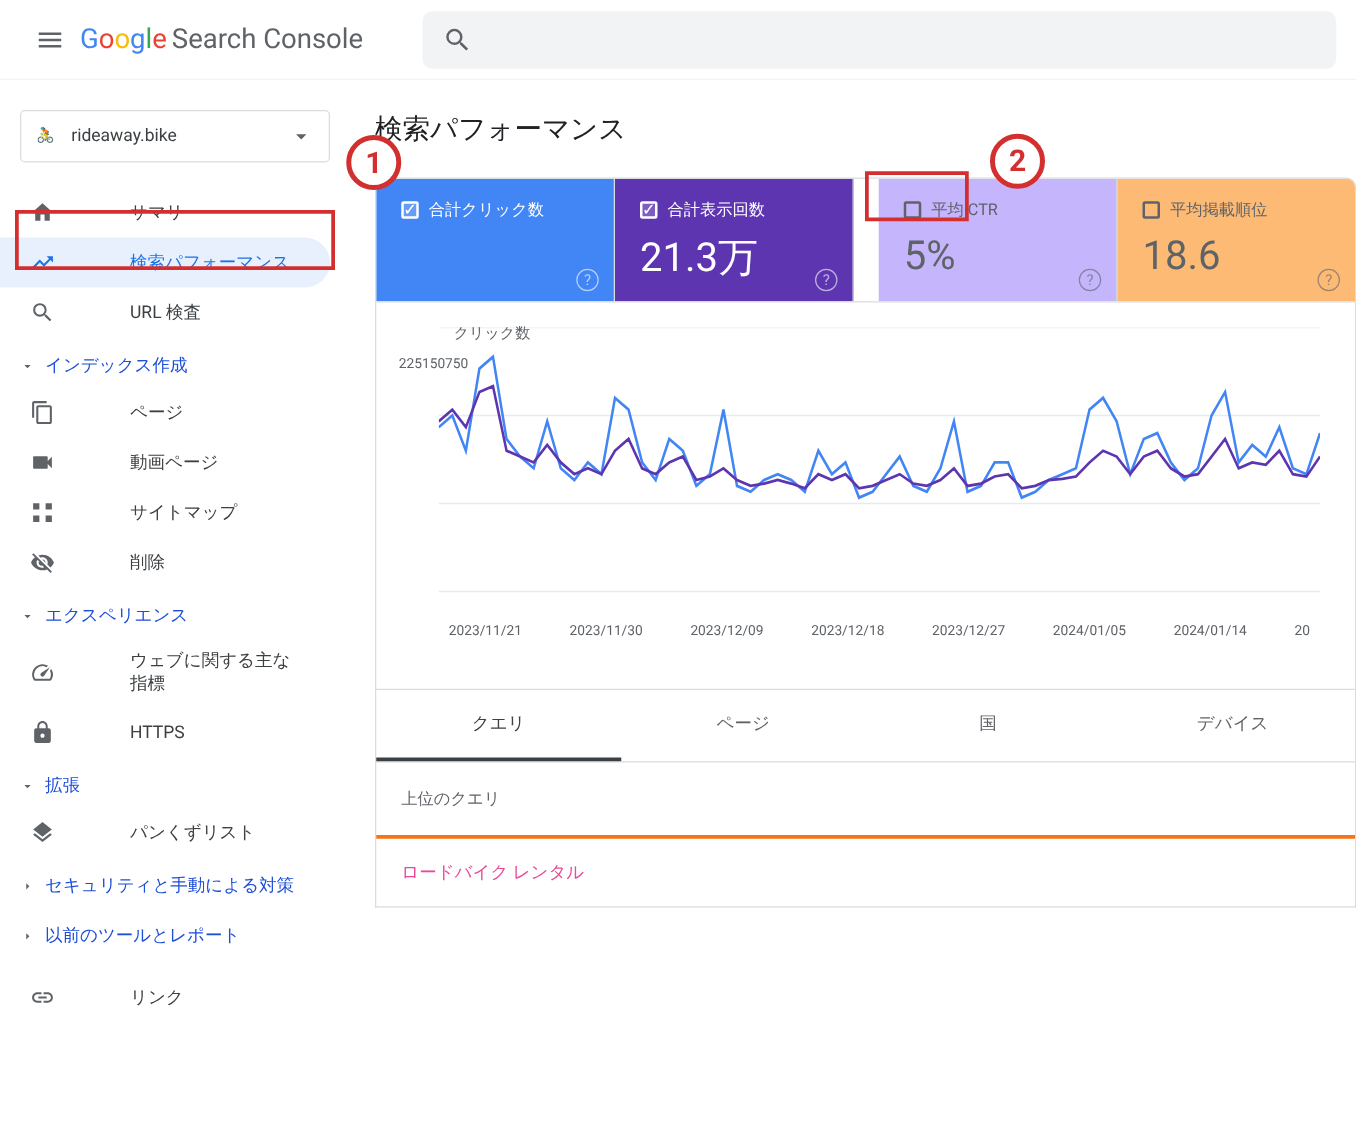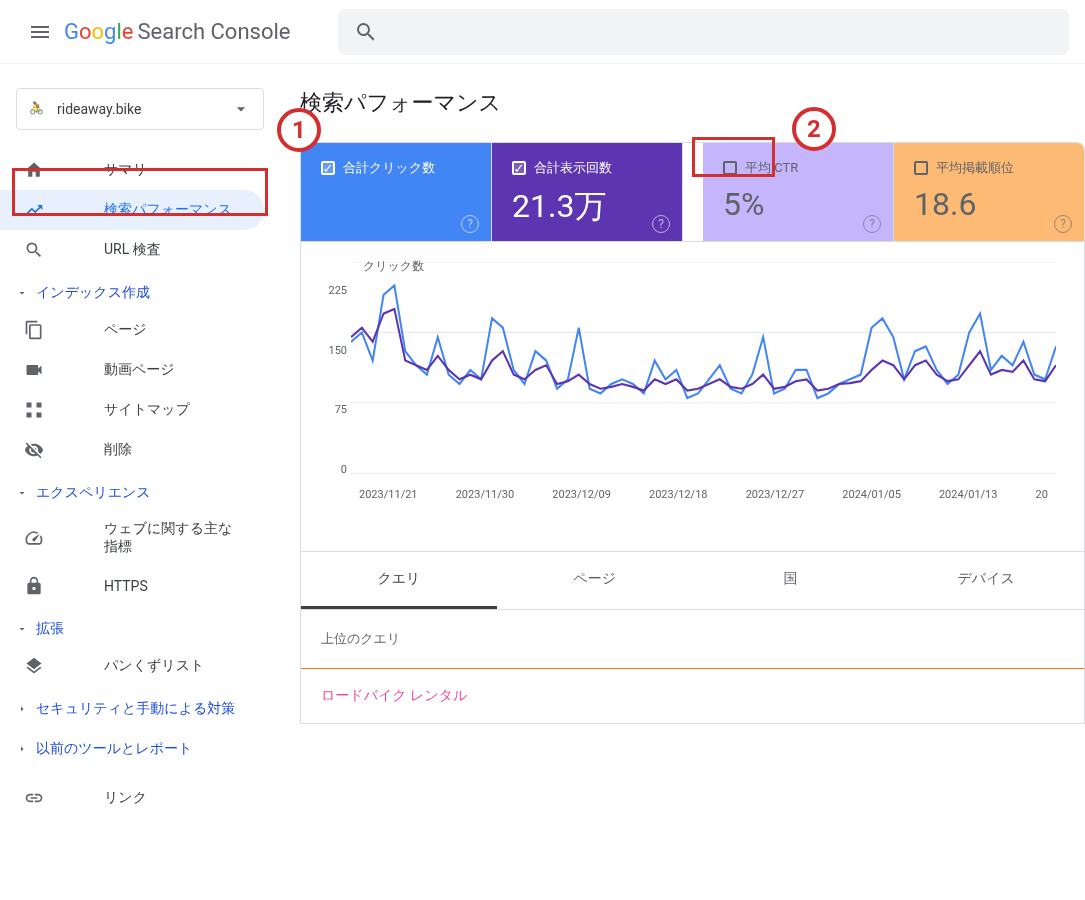--- a/index.html
+++ b/index.html
@@ -42,27 +42,27 @@
 .metric.m3 { background: #c4b5fd; color: #5f6368; margin-left: 20px; }
 .metric.m4 { background: #fdba74; color: #5f6368; }
 .metric-header { display: flex; align-items: center; font-size: 13px; margin-bottom: 8px; }
 .metric-header .cb { width: 14px; height: 14px; border: 2px solid currentColor; border-radius: 2px; margin-right: 8px; display: flex; align-items: center; justify-content: center; }
 .metric.m1 .cb, .metric.m2 .cb { background: rgba(255,255,255,0.2); }
 .metric-value { font-size: 32px; font-weight: 400; }
 .metric .help { position: absolute; bottom: 8px; right: 12px; width: 18px; height: 18px; border: 1.5px solid currentColor; border-radius: 50%; display: flex; align-items: center; justify-content: center; font-size: 12px; opacity: 0.6; }
 .chart-area { border: 1px solid #dadce0; border-top: none; padding: 20px 28px 20px 50px; position: relative; height: 310px; }
 .chart-label { position: absolute; top: 16px; left: 62px; font-size: 12px; color: #5f6368; }
 .chart-svg { width: 100%; height: 220px; }
-.chart-xlabels { display: flex; justify-content: space-between; font-size: 11px; color: #5f6368; margin-top: 2px; padding: 0 8px; }
-.chart-ylabels { position: absolute; left: 18px; top: 42px; height: 192px; display: flex; flex-direction: column; justify-content: space-between; font-size: 11px; color: #5f6368; text-align: right; width: 28px; }
+.chart-xlabels { display: flex; justify-content: space-between; font-size: 11px; color: #5f6368; margin-top: 12px; padding: 0 8px; }
+.chart-ylabels { position: absolute; left: 18px; top: 42px; height: 192px; display: flex; flex-direction: row; justify-content: space-between; font-size: 11px; color: #5f6368; text-align: right; width: 28px; }
 .tabs { display: flex; border: 1px solid #dadce0; border-top: none; }
 .tab { flex: 1; text-align: center; padding: 18px 0; cursor: pointer; font-size: 14px; color: #5f6368; }
 .tab.active { color: #3c4043; border-bottom: 3px solid #3c4043; font-weight: 500; }
 .query-section { border: 1px solid #dadce0; border-top: none; }
-.query-header { padding: 20px; font-size: 13px; color: #5f6368; border-bottom: 1px solid #f97316; }
+.query-header { padding: 20px; font-size: 13px; color: #5f6368; border-bottom: 3px solid #f97316; }
 .query-row { padding: 18px 20px; font-size: 14px; color: #ec4899; }
 .annotation { position: absolute; width: 44px; height: 44px; border: 4px solid #d32f2f; border-radius: 50%; display: flex; align-items: center; justify-content: center; font-size: 24px; font-weight: bold; color: #d32f2f; background: #fff; z-index: 10; }
 .annotation-box { position: absolute; border: 3px solid #d32f2f; z-index: 9; pointer-events: none; }
 .caret { display: inline-block; }
 </style>
 </head>
 <body>
 
 <div class="annotation" style="top:108px; left:277px;">1</div>
 <div class="annotation-box" style="top:168px; left:12px; width:256px; height:48px;"></div>
@@ -254,21 +254,21 @@
       <polyline points="0,72.53333333333333 10.76923076923077,64 21.53846153846154,89.6 32.30769230769231,29.866666666666674 43.07692307692308,21.333333333333343 53.84615384615385,81.06666666666668 64.61538461538461,93.86666666666667 75.38461538461539,102.4 86.15384615384616,68.26666666666665 96.92307692307693,102.4 107.6923076923077,110.93333333333334 118.46153846153847,98.13333333333334 129.23076923076923,106.66666666666667 140,51.20000000000002 150.76923076923077,59.73333333333335 161.53846153846155,98.13333333333334 172.30769230769232,110.93333333333334 183.0769230769231,81.06666666666668 193.84615384615387,89.6 204.6153846153846,115.19999999999999 215.3846153846154,106.66666666666667 226.15384615384616,59.73333333333335 236.92307692307693,115.19999999999999 247.6923076923077,119.46666666666667 258.46153846153845,110.93333333333334 269.2307692307692,106.66666666666667 280,110.93333333333334 290.7692307692308,119.46666666666667 301.53846153846155,89.6 312.3076923076923,106.66666666666667 323.0769230769231,98.13333333333334 333.84615384615387,123.73333333333333 344.61538461538464,119.46666666666667 355.38461538461536,106.66666666666667 366.1538461538462,93.86666666666667 376.9230769230769,115.19999999999999 387.69230769230774,119.46666666666667 398.46153846153845,102.4 409.2307692307692,68.26666666666665 420,119.46666666666667 430.7692307692308,115.19999999999999 441.53846153846155,98.13333333333334 452.3076923076923,98.13333333333334 463.07692307692304,123.73333333333333 473.84615384615387,119.46666666666667 484.6153846153846,110.93333333333334 495.3846153846154,106.66666666666667 506.15384615384613,102.4 516.9230769230769,59.73333333333335 527.6923076923077,51.20000000000002 538.4615384615385,68.26666666666665 549.2307692307692,106.66666666666667 560,81.06666666666668 570.7692307692307,76.80000000000001 581.5384615384615,98.13333333333334 592.3076923076923,110.93333333333334 603.0769230769231,102.4 613.8461538461538,64 624.6153846153846,46.93333333333334 635.3846153846154,98.13333333333334 646.1538461538462,85.33333333333333 656.9230769230769,93.86666666666667 667.6923076923077,72.53333333333333 678.4615384615385,102.4 689.2307692307693,106.66666666666667 700,76.80000000000001" fill="none" stroke="#4285f4" stroke-width="2"></polyline>
           <polyline points="0,68.26666666666665 10.76923076923077,59.73333333333335 21.53846153846154,72.53333333333333 32.30769230769231,46.93333333333334 43.07692307692308,42.66666666666666 53.84615384615385,89.6 64.61538461538461,93.86666666666667 75.38461538461539,98.13333333333334 86.15384615384616,85.33333333333333 96.92307692307693,98.13333333333334 107.6923076923077,106.66666666666667 118.46153846153847,102.4 129.23076923076923,106.66666666666667 140,89.6 150.76923076923077,81.06666666666668 161.53846153846155,102.4 172.30769230769232,106.66666666666667 183.0769230769231,98.13333333333334 193.84615384615387,93.86666666666667 204.6153846153846,110.93333333333334 215.3846153846154,108.37333333333333 226.15384615384616,102.4 236.92307692307693,110.93333333333334 247.6923076923077,115.19999999999999 258.46153846153845,113.49333333333333 269.2307692307692,110.93333333333334 280,113.49333333333333 290.7692307692308,116.90666666666667 301.53846153846155,106.66666666666667 312.3076923076923,110.93333333333334 323.0769230769231,106.66666666666667 333.84615384615387,116.90666666666667 344.61538461538464,115.19999999999999 355.38461538461536,110.93333333333334 366.1538461538462,106.66666666666667 376.9230769230769,113.49333333333333 387.69230769230774,115.19999999999999 398.46153846153845,110.93333333333334 409.2307692307692,102.4 420,115.19999999999999 430.7692307692308,113.49333333333333 441.53846153846155,108.37333333333333 452.3076923076923,106.66666666666667 463.07692307692304,116.90666666666667 473.84615384615387,115.19999999999999 484.6153846153846,110.93333333333334 495.3846153846154,110.08 506.15384615384613,108.37333333333333 516.9230769230769,98.13333333333334 527.6923076923077,89.6 538.4615384615385,93.86666666666667 549.2307692307692,106.66666666666667 560,93.86666666666667 570.7692307692307,89.6 581.5384615384615,102.4 592.3076923076923,108.37333333333333 603.0769230769231,106.66666666666667 613.8461538461538,93.86666666666667 624.6153846153846,81.06666666666668 635.3846153846154,102.4 646.1538461538462,98.13333333333334 656.9230769230769,99.84 667.6923076923077,89.6 678.4615384615385,106.66666666666667 689.2307692307693,108.37333333333333 700,93.86666666666667" fill="none" stroke="#5e35b1" stroke-width="2"></polyline>
         </svg>
       <div class="chart-xlabels">
         <span>2023/11/21</span>
         <span>2023/11/30</span>
         <span>2023/12/09</span>
         <span>2023/12/18</span>
         <span>2023/12/27</span>
         <span>2024/01/05</span>
-        <span>2024/01/13</span>
+        <span>2024/01/14</span>
         <span>20</span>
       </div>
     </div>
 
     <div class="tabs">
       <div class="tab active">クエリ</div>
       <div class="tab">ページ</div>
       <div class="tab">国</div>
       <div class="tab">デバイス</div>
     </div>

